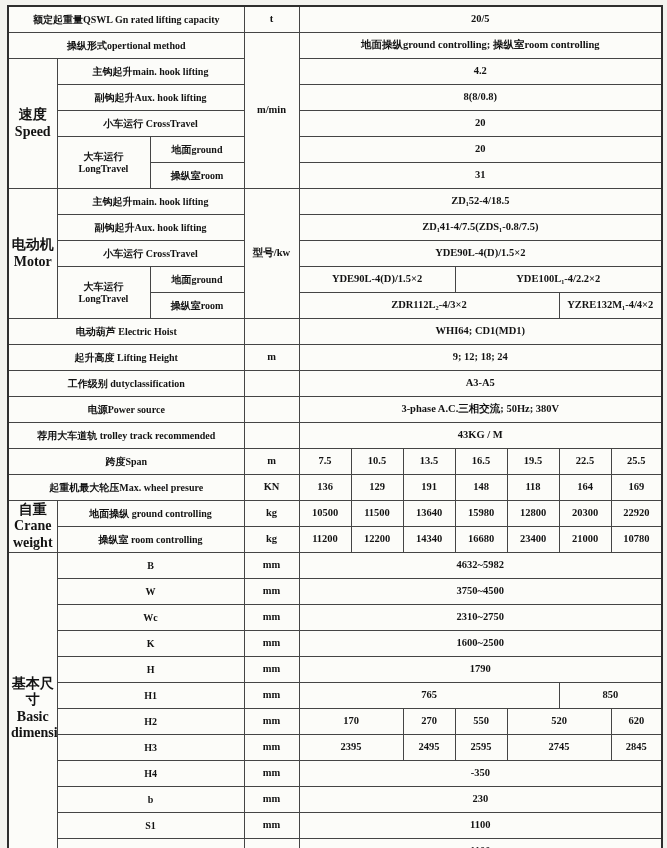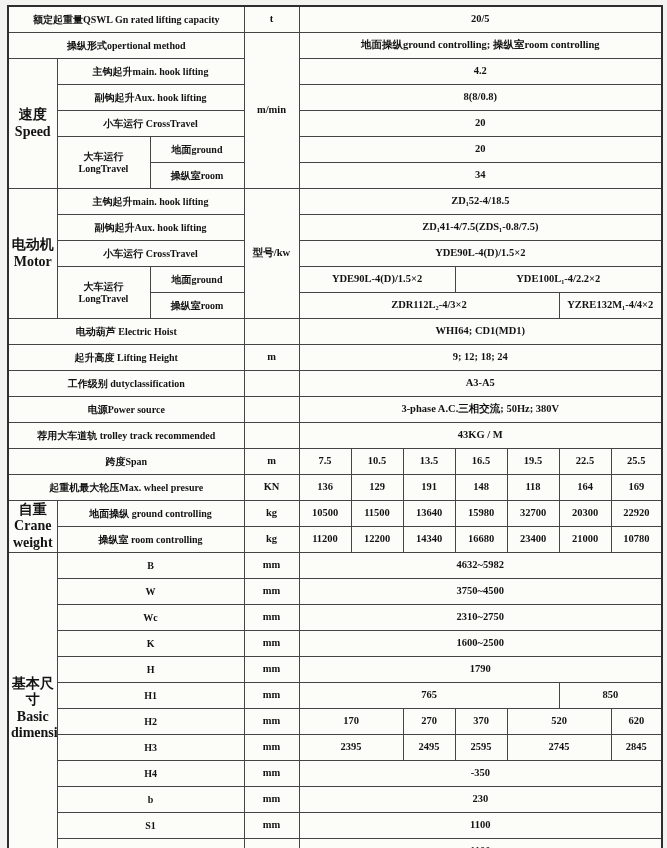--- a/index.html
+++ b/index.html
@@ -87,21 +87,21 @@
           <td colspan="7" class="value">20</td>
         </tr>
         <tr>
           <td rowspan="2" class="label">大车运行
 LongTravel</td>
           <td class="label">地面ground</td>
           <td colspan="7" class="value">20</td>
         </tr>
         <tr>
           <td class="label">操纵室room</td>
-          <td colspan="7" class="value">34</td>
+          <td colspan="7" class="value">31</td>
         </tr>
         <tr>
           <td rowspan="5" class="group">电动机
 Motor</td>
           <td colspan="2" class="label">主钩起升main. hook lifting</td>
           <td rowspan="5" class="unit">型号/kw</td>
           <td colspan="7" class="value">ZD₁52-4/18.5</td>
         </tr>
         <tr>
           <td colspan="2" class="label">副钩起升Aux. hook lifting</td>
@@ -173,21 +173,21 @@
         <tr>
           <td rowspan="2" class="group">自重
 Crane
 weight</td>
           <td colspan="2" class="label">地面操纵 ground controlling</td>
           <td class="unit">kg</td>
           <td class="value">10500</td>
           <td class="value">11500</td>
           <td class="value">13640</td>
           <td class="value">15980</td>
-          <td class="value">32700</td>
+          <td class="value">12800</td>
           <td class="value">20300</td>
           <td class="value">22920</td>
         </tr>
         <tr>
           <td colspan="2" class="label">操纵室 room controlling</td>
           <td class="unit">kg</td>
           <td class="value">11200</td>
           <td class="value">12200</td>
           <td class="value">14340</td>
           <td class="value">16680</td>
@@ -227,21 +227,21 @@
           <td colspan="2" class="label">H1</td>
           <td class="unit">mm</td>
           <td colspan="5" class="value">765</td>
           <td colspan="2" class="value">850</td>
         </tr>
         <tr>
           <td colspan="2" class="label">H2</td>
           <td class="unit">mm</td>
           <td colspan="2" class="value">170</td>
           <td class="value">270</td>
-          <td class="value">370</td>
+          <td class="value">550</td>
           <td colspan="2" class="value">520</td>
           <td class="value">620</td>
         </tr>
         <tr>
           <td colspan="2" class="label">H3</td>
           <td class="unit">mm</td>
           <td colspan="2" class="value">2395</td>
           <td class="value">2495</td>
           <td class="value">2595</td>
           <td colspan="2" class="value">2745</td>

